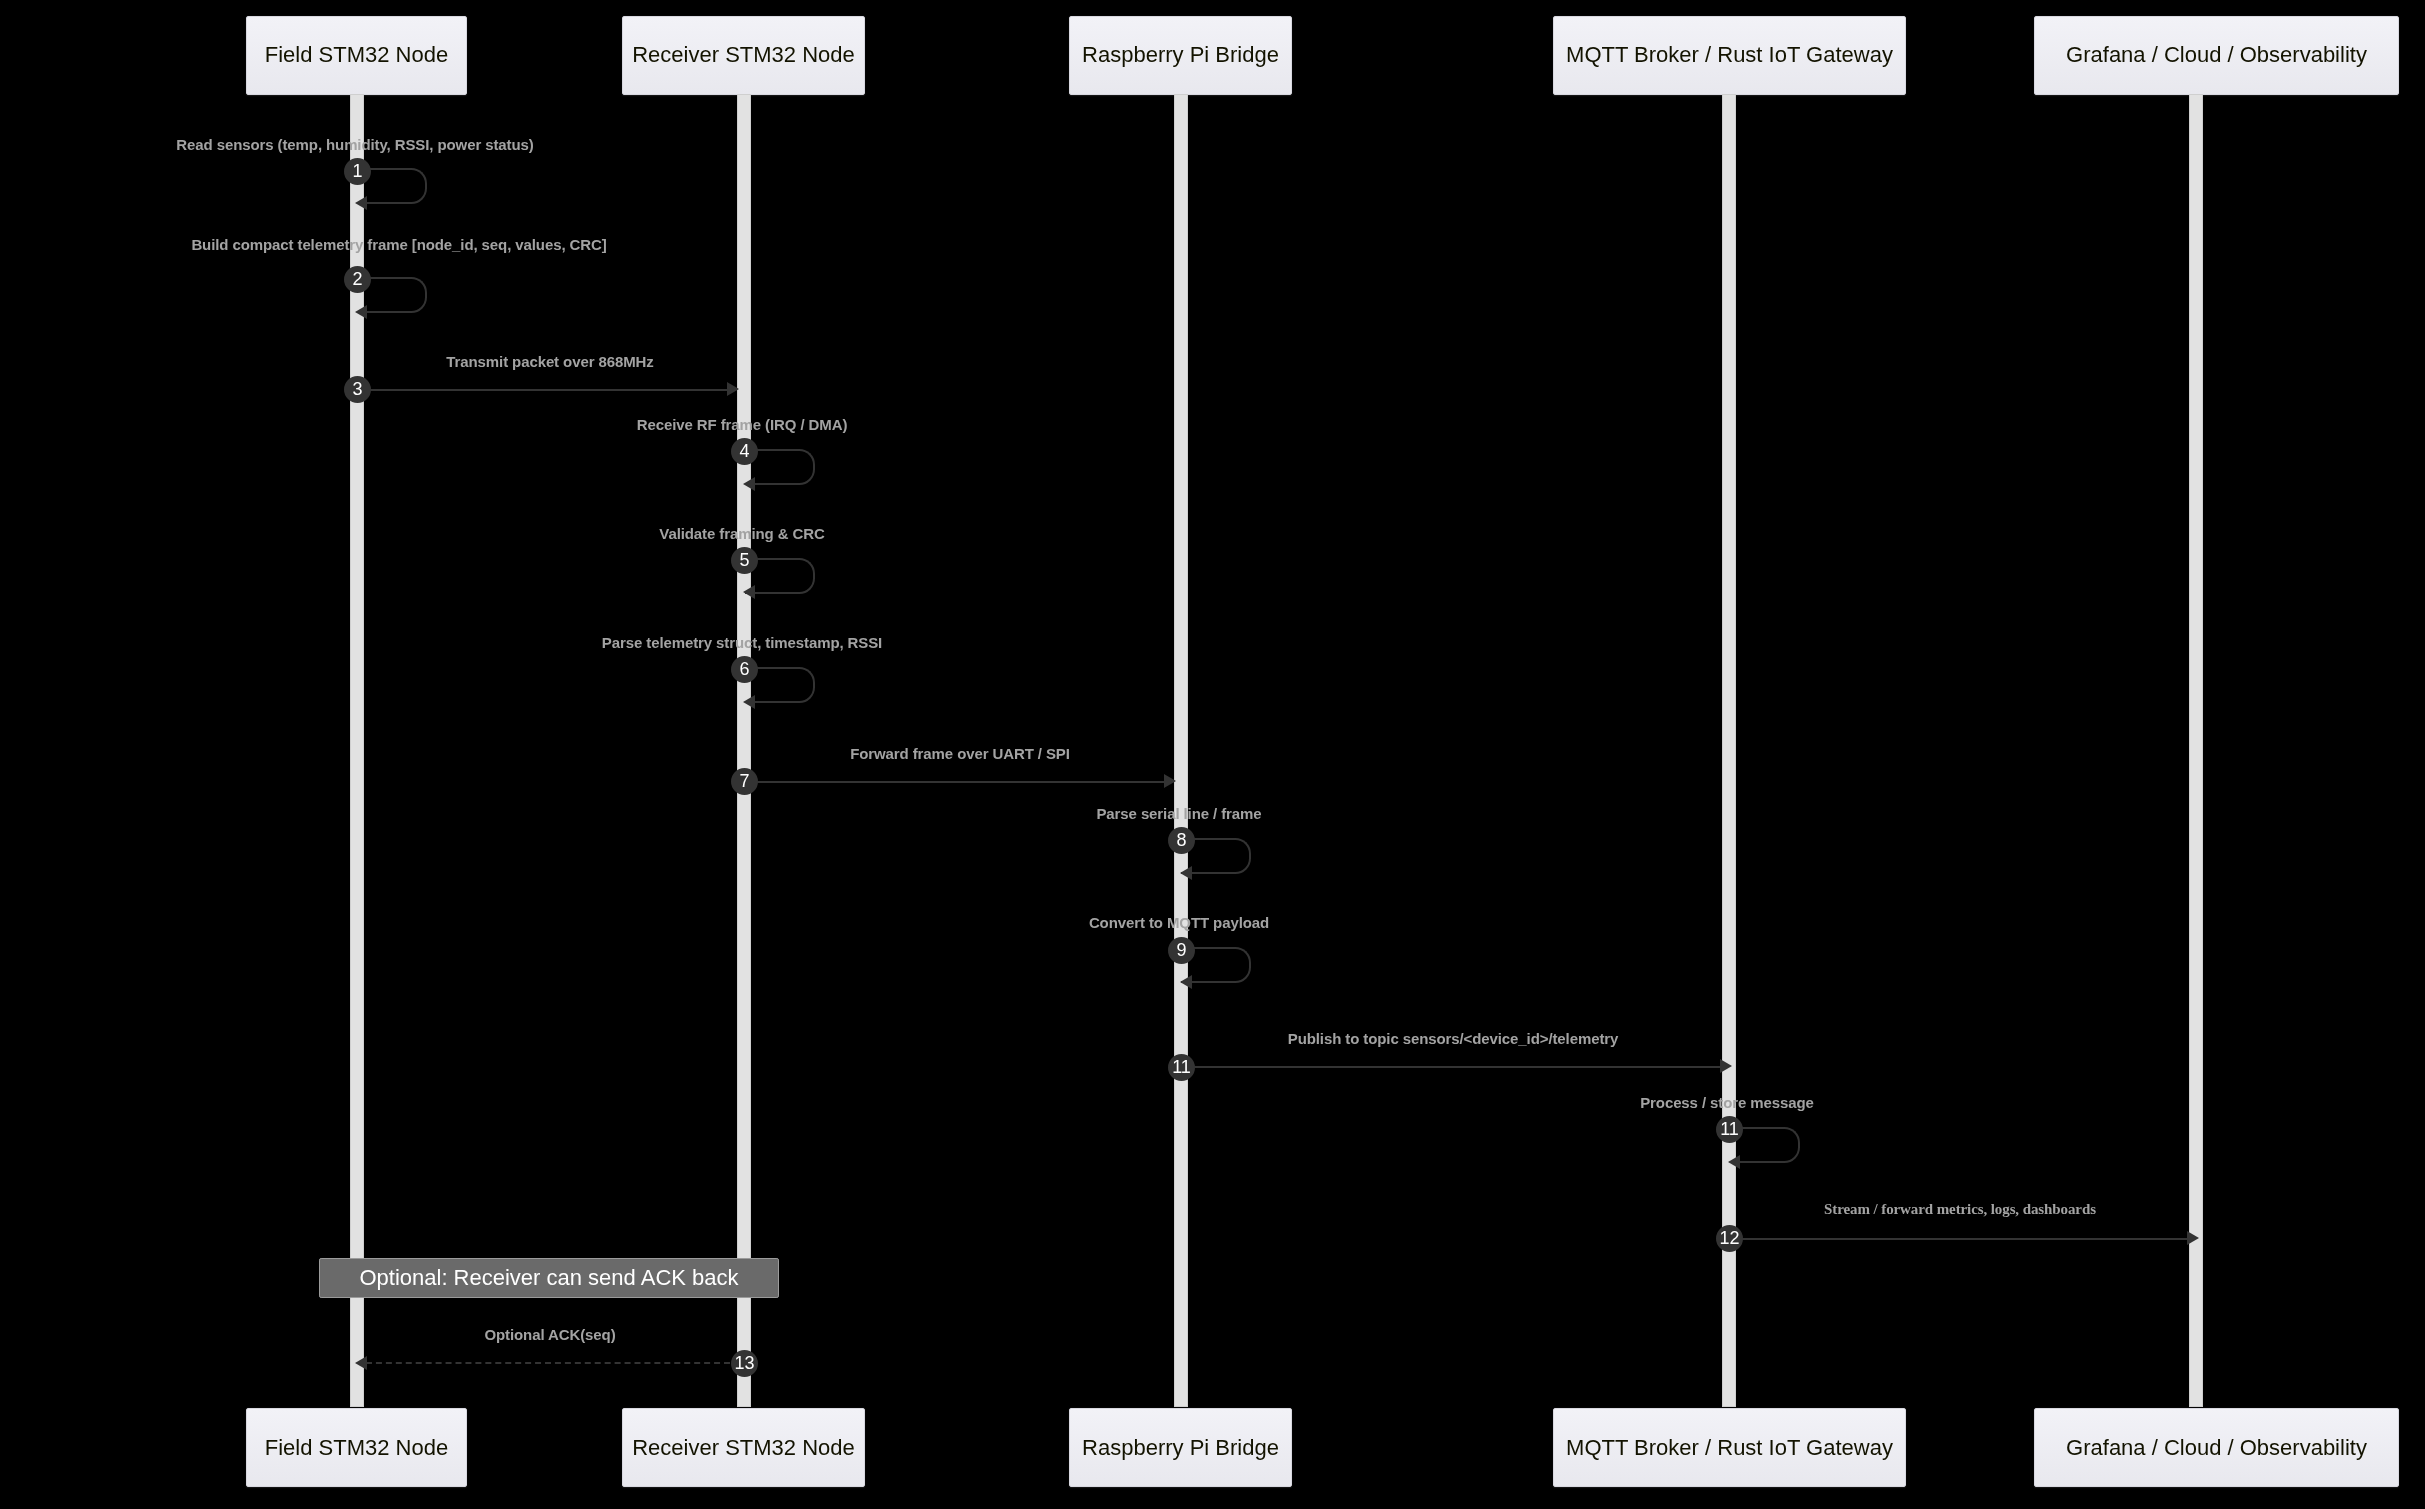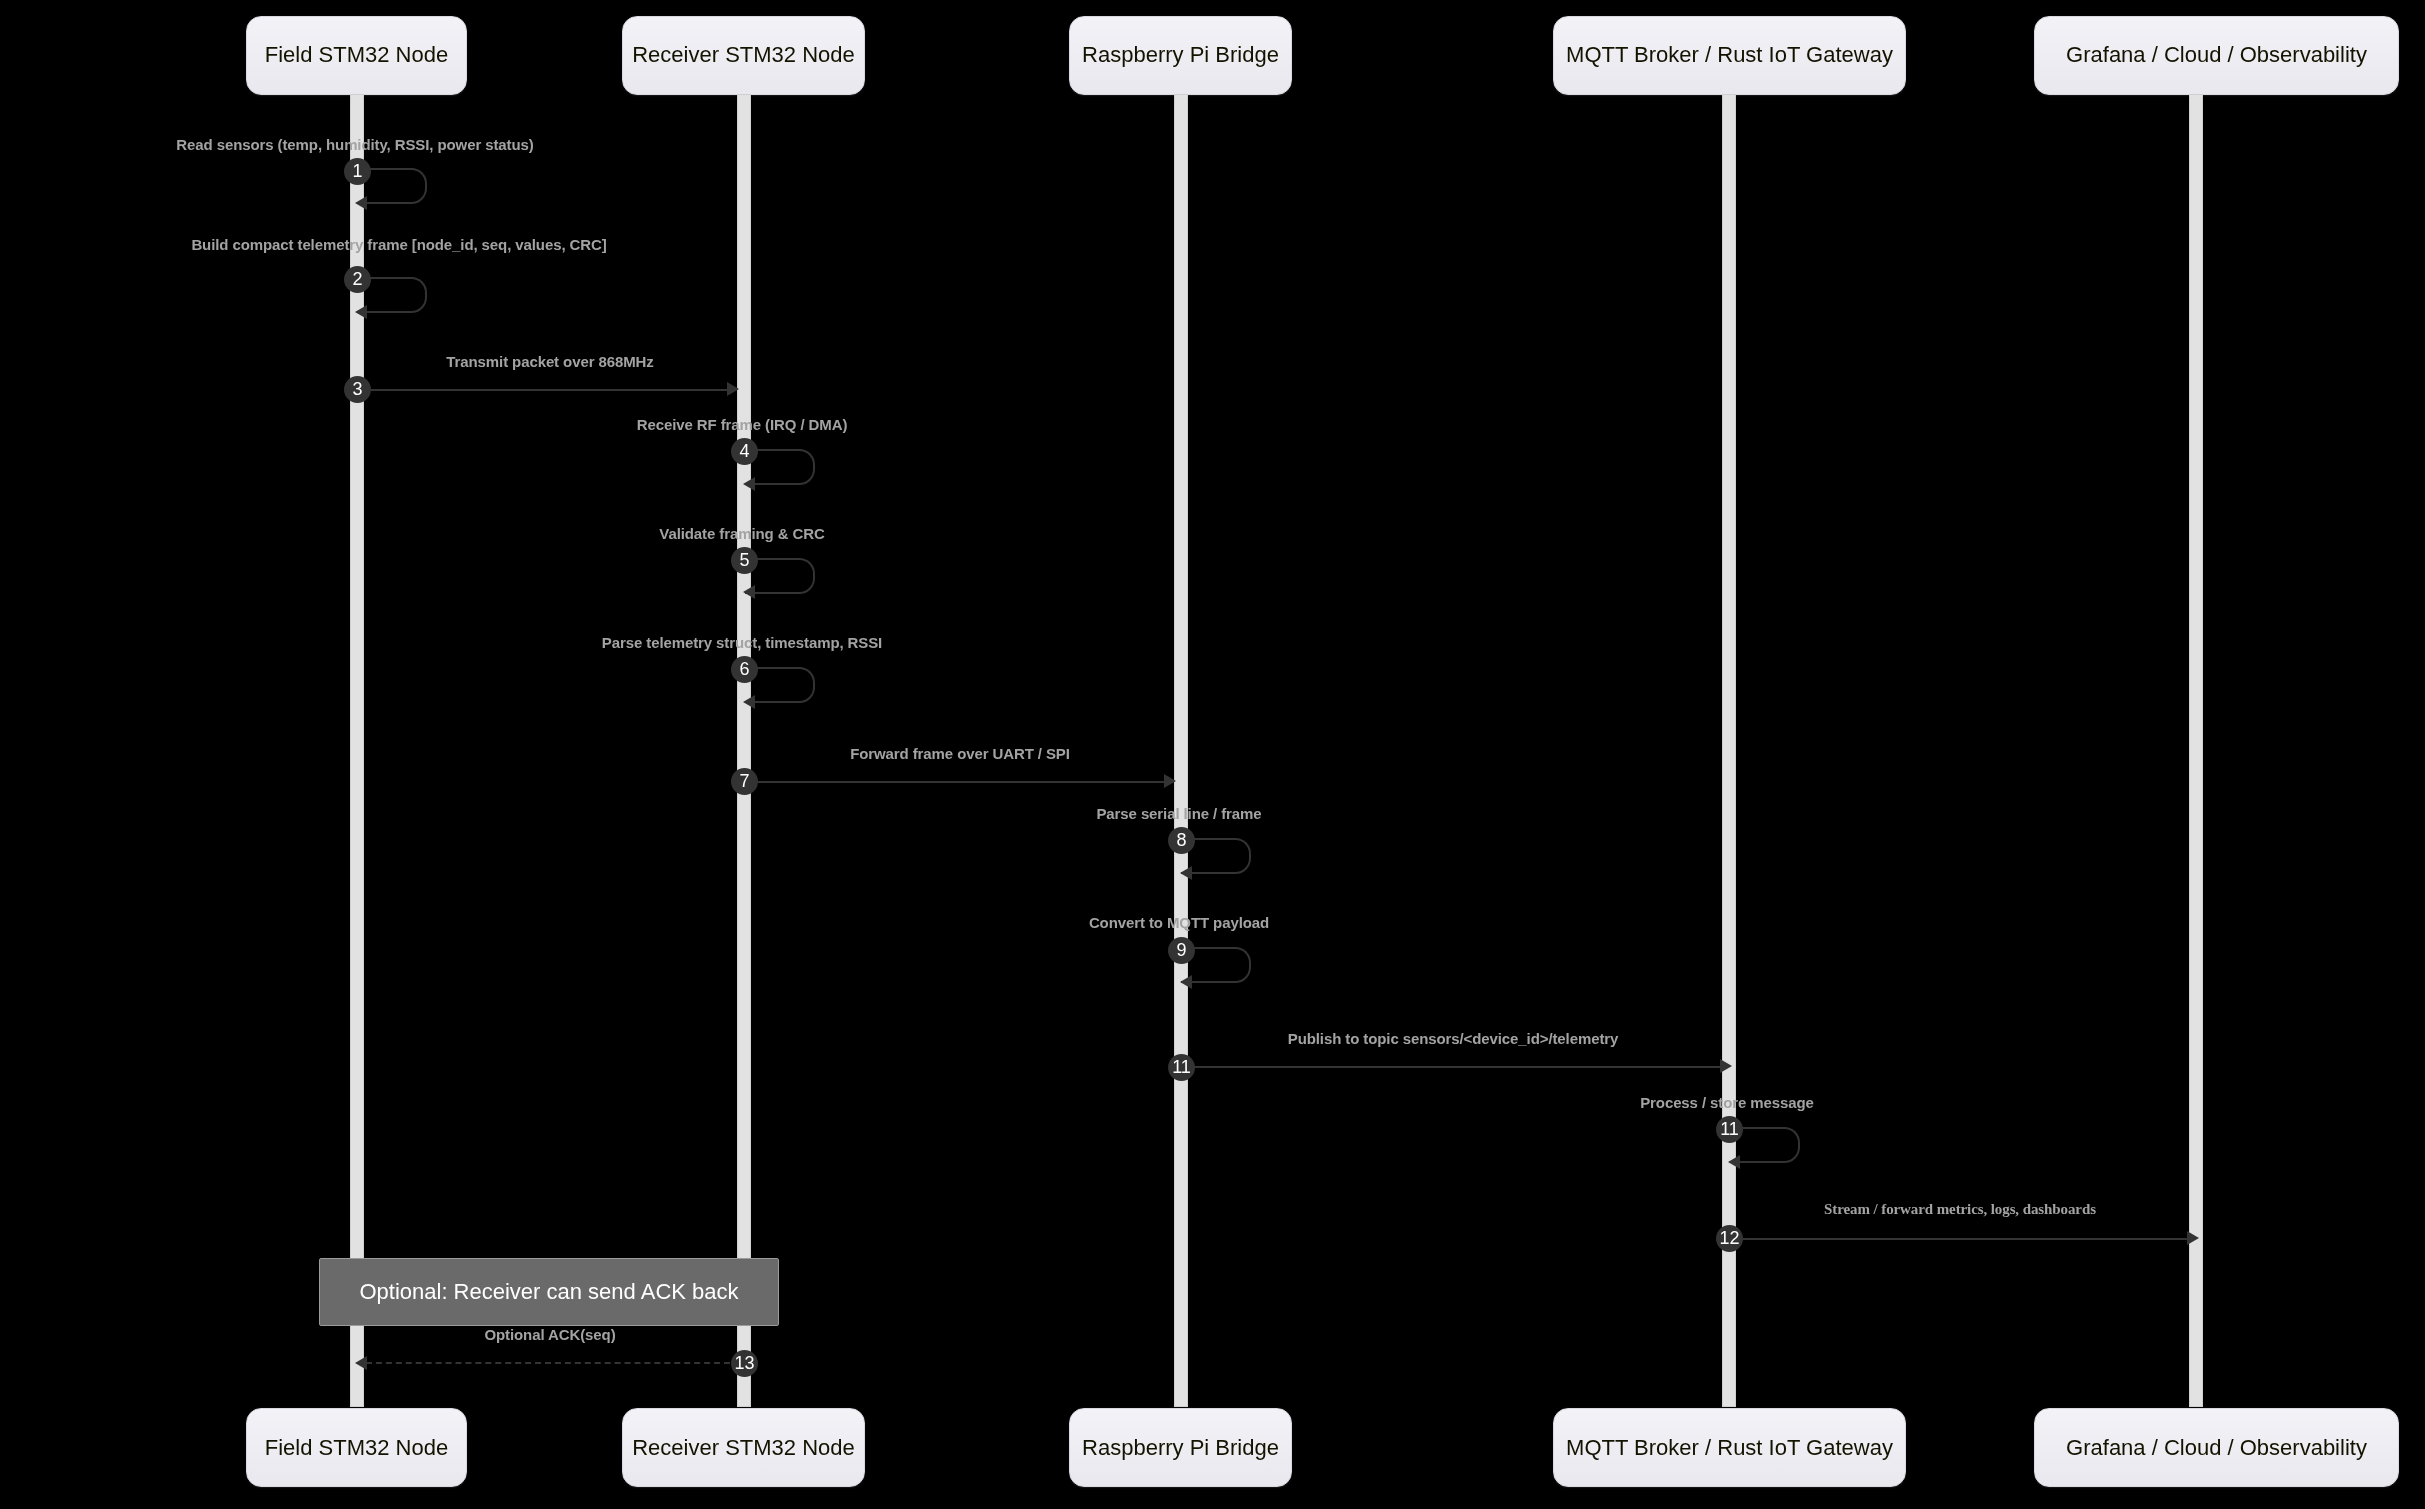--- a/index.html
+++ b/index.html
@@ -22,21 +22,21 @@
     background: #000000;
   }
 
   
   .actor-box {
     position: absolute;
     box-sizing: border-box;
     background: #ECECFF;
     background: linear-gradient(180deg,#f2f2f7 0%, #e8e8ee 100%);
     border: 1.4px solid #d8d8e0;
-    border-radius: 15px;
+    border-radius: 2px;
     display: flex;
     align-items: center;
     justify-content: center;
     color: #131300;
     font-size: 22px;
     font-family: "Liberation Sans", sans-serif;
     text-align: center;
     padding: 0 5.7px;
     box-shadow: 0 0.7px 1.4px rgba(255,255,255,0.10);
   }
@@ -216,21 +216,21 @@
   <div class="msg-label center" style="left:1727px; top:1094px;">Process / store message</div>
   <div class="selfloop" style="left:1730px; top:1127px; width:70px; height:36px;"></div>
   <div class="arrow-head left" style="left:1728px; top:1155px;"></div>
   <div class="seq-num" style="left:1716px; top:1116px;">11</div>
 
   <div class="msg-label center" style="left:1960px; top:1201px;font-family:Liberation Serif, serif;">Stream / forward metrics, logs, dashboards</div>
   <div class="msg-line" style="left:1733px; top:1238px; width:458px;"></div>
   <div class="arrow-head right" style="left:2187px; top:1231px;"></div>
   <div class="seq-num" style="left:1716px; top:1225px;">12</div>
 
-  <div class="note-box" style="left:319px; top:1258px; width:460px; height:68px;">
+  <div class="note-box" style="left:319px; top:1258px; width:460px; height:40px;">
     <span>Optional: Receiver can send ACK back</span>
   </div>
 
   <div class="msg-label center" style="left:550px; top:1326px;">Optional ACK(seq)</div>
   <div class="msg-line dashed" style="left:366px; top:1362px; width:364px;"></div>
   <div class="arrow-head left" style="left:355px; top:1356px;"></div>
   <div class="seq-num" style="left:731px; top:1350px;">13</div>
 
   <div class="actor-box" style="left:246px; top:1408px; width:221px; height:79px;">
     <span>Field STM32 Node</span>

